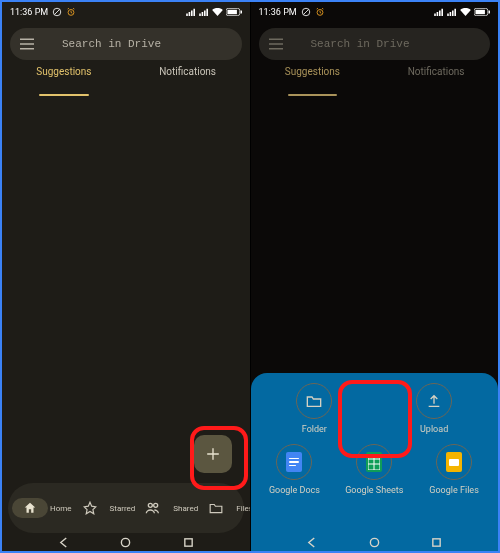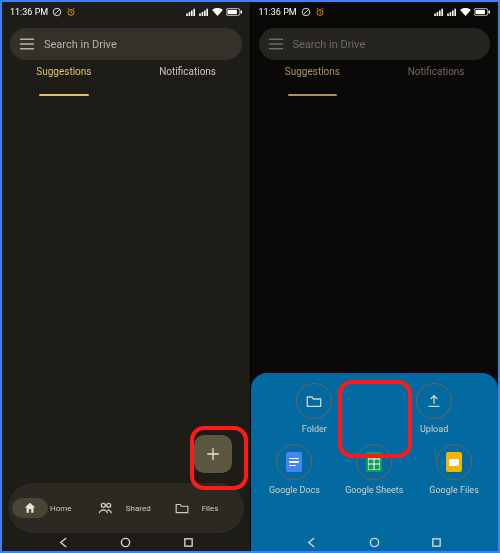--- a/index.html
+++ b/index.html
@@ -46,25 +46,26 @@
   .status-right { display: flex; align-items: center; gap: 3px; }
   .status-icon { display: inline-flex; }
   .searchbar {
     margin: 6px 8px;
     height: 32px;
     border-radius: 18px;
     background: #34312a;
     display: flex;
     align-items: center;
     padding: 0 10px;
-    gap: 10px;
+    gap: 28px;
     color: #b7b2a6;
     font-size: 11px;
     position: relative;
     z-index: 6;
+    font-family: Liberation Mono, monospace;
   }
   .screen-right .searchbar { background: #262420; color: #6e6a5f; }
   .tabs {
     display: flex;
     height: 30px;
     position: relative;
     z-index: 6;
   }
   .tab {
     flex: 1;
@@ -301,20 +302,30 @@
               <svg width="14" height="14" viewBox="0 0 24 24" fill="#e9e3d0">
                 <path d="M12 3l9 8h-3v9h-4v-6h-4v6H6v-9H3z"></path>
               </svg>
             </span>
           </div>
         <span>Home</span>
       </div>
       <div class="nav-item">
         <div class="nav-pill">
             <span>
+              <svg width="14" height="14" viewBox="0 0 24 24" fill="none" stroke="#cfcabd" stroke-width="2">
+                <path d="M12 2l2.9 6.9L22 10l-5 4.9 1.5 7.1L12 18l-6.5 4L7 14.9 2 10l7.1-1.1z"></path>
+              </svg>
+            </span>
+          </div>
+        <span>Starred</span>
+      </div>
+      <div class="nav-item">
+        <div class="nav-pill">
+            <span>
               <svg width="16" height="14" viewBox="0 0 24 20" fill="none" stroke="#cfcabd" stroke-width="2">
                 <circle cx="8" cy="6" r="3"></circle>
                 <circle cx="16" cy="6" r="3"></circle>
                 <path d="M2 18c0-3 3-5 6-5s6 2 6 5M14 13c3 0 6 2 6 5"></path>
               </svg>
             </span>
           </div>
         <span>Shared</span>
       </div>
       <div class="nav-item">

